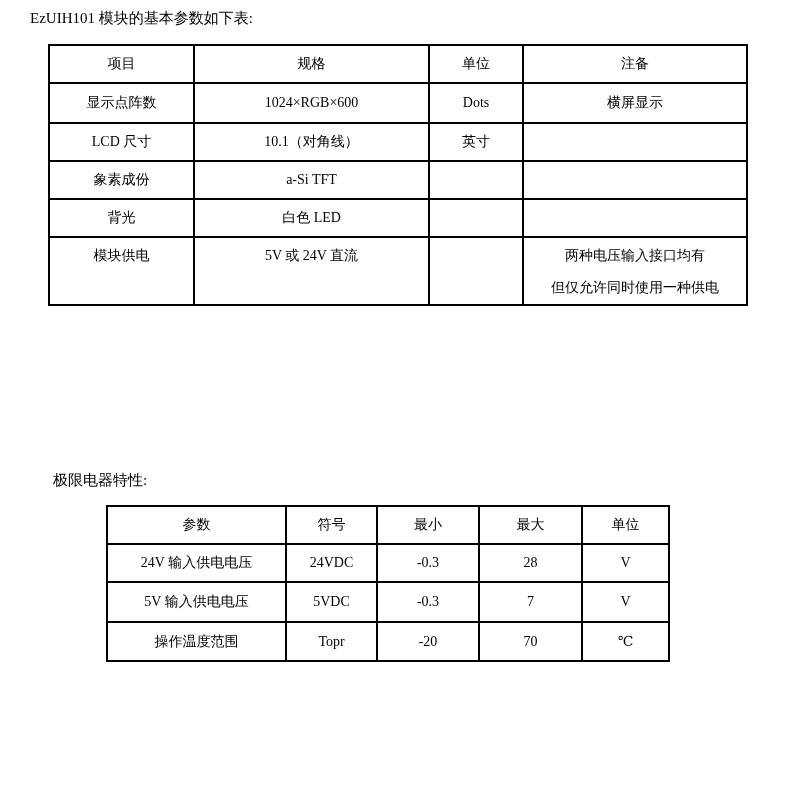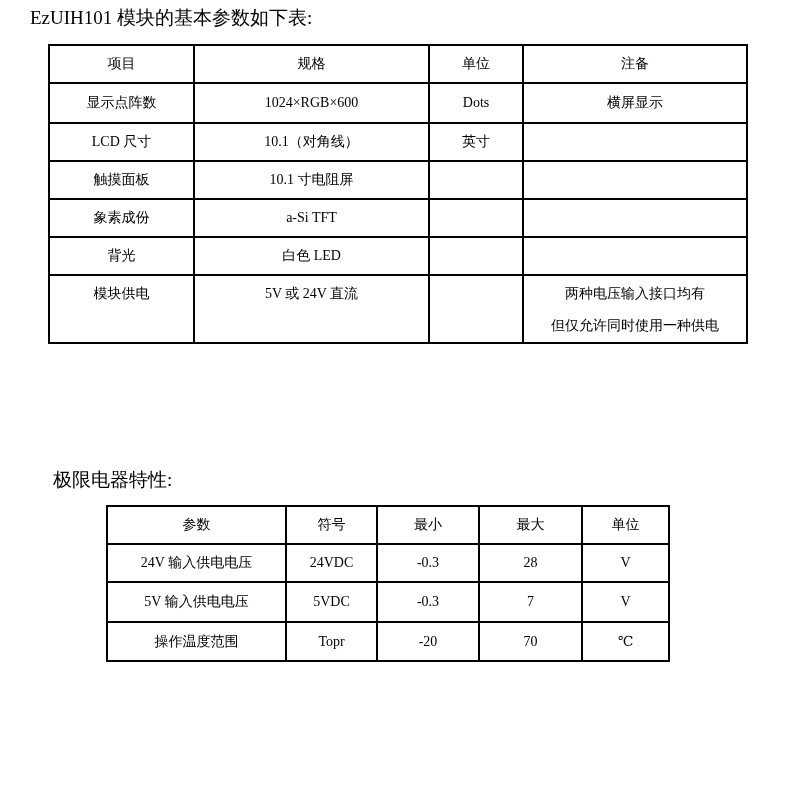--- a/index.html
+++ b/index.html
@@ -13,21 +13,21 @@
   }
   .page {
     position: relative;
     width: 790px;
     height: 792px;
     background: #ffffff;
     overflow: hidden;
   }
   .doc-title {
     position: absolute;
-    font-size: 19px;
+    font-size: 15px;
     line-height: 20px;
     white-space: nowrap;
   }
   #intro-title { left: 30px; top: 8px; }
   #limits-title { left: 33px; top: 470px; margin-left: 20px; }
 
   table {
     position: absolute;
     border-collapse: collapse;
     table-layout: fixed;
@@ -78,26 +78,20 @@
     <tr style="height:40px">
       <td>显示点阵数</td>
       <td>1024×RGB×600</td>
       <td>Dots</td>
       <td>横屏显示</td>
     </tr>
     <tr style="height:38px">
       <td>LCD 尺寸</td>
       <td>10.1（对角线）</td>
       <td>英寸</td>
-      <td></td>
-    </tr>
-    <tr style="height:38px">
-      <td>触摸面板</td>
-      <td>10.1 寸电阻屏</td>
-      <td></td>
       <td></td>
     </tr>
     <tr style="height:38px">
       <td>象素成份</td>
       <td>a-Si TFT</td>
       <td></td>
       <td></td>
     </tr>
     <tr style="height:38px">
       <td>背光</td>

